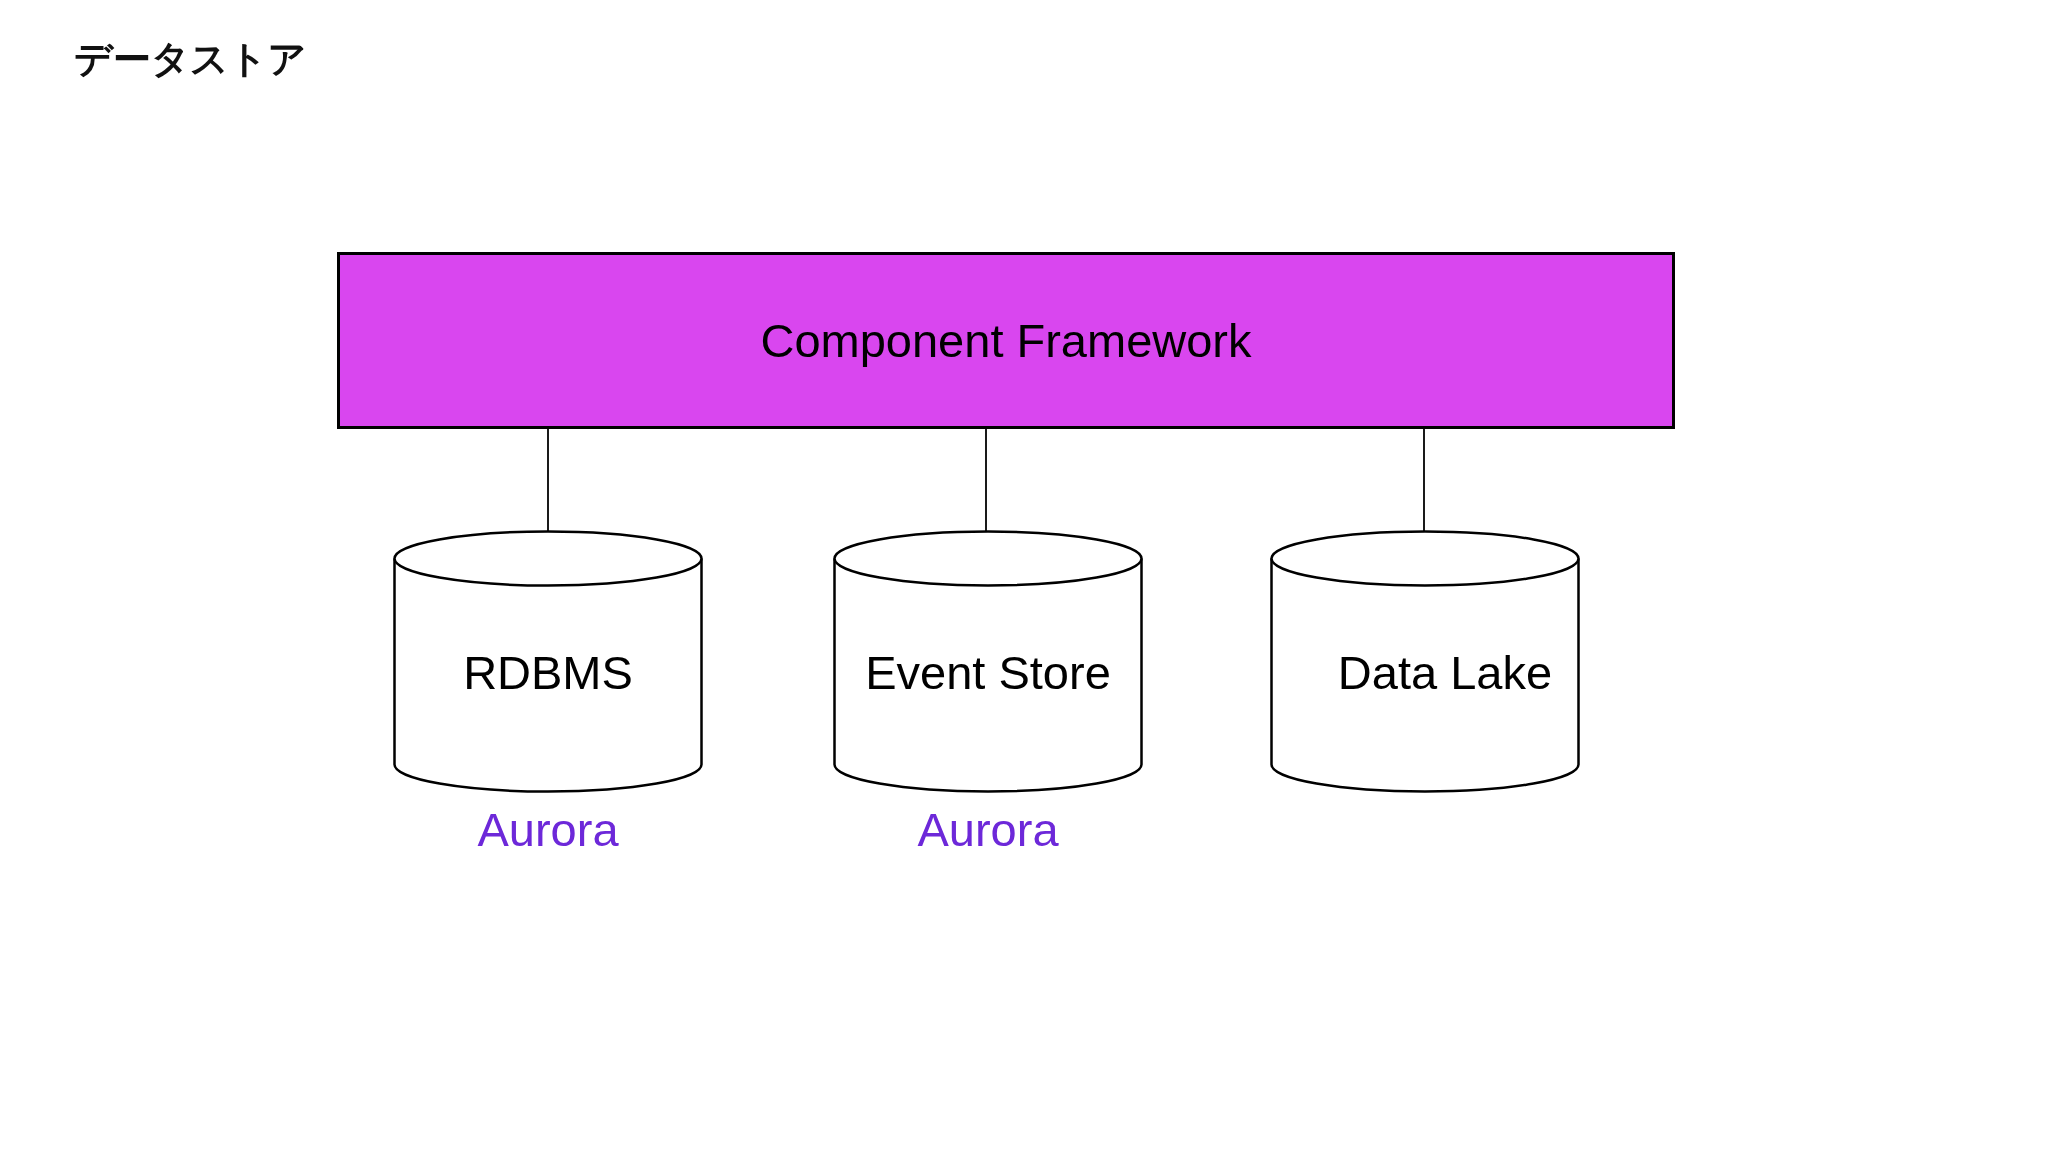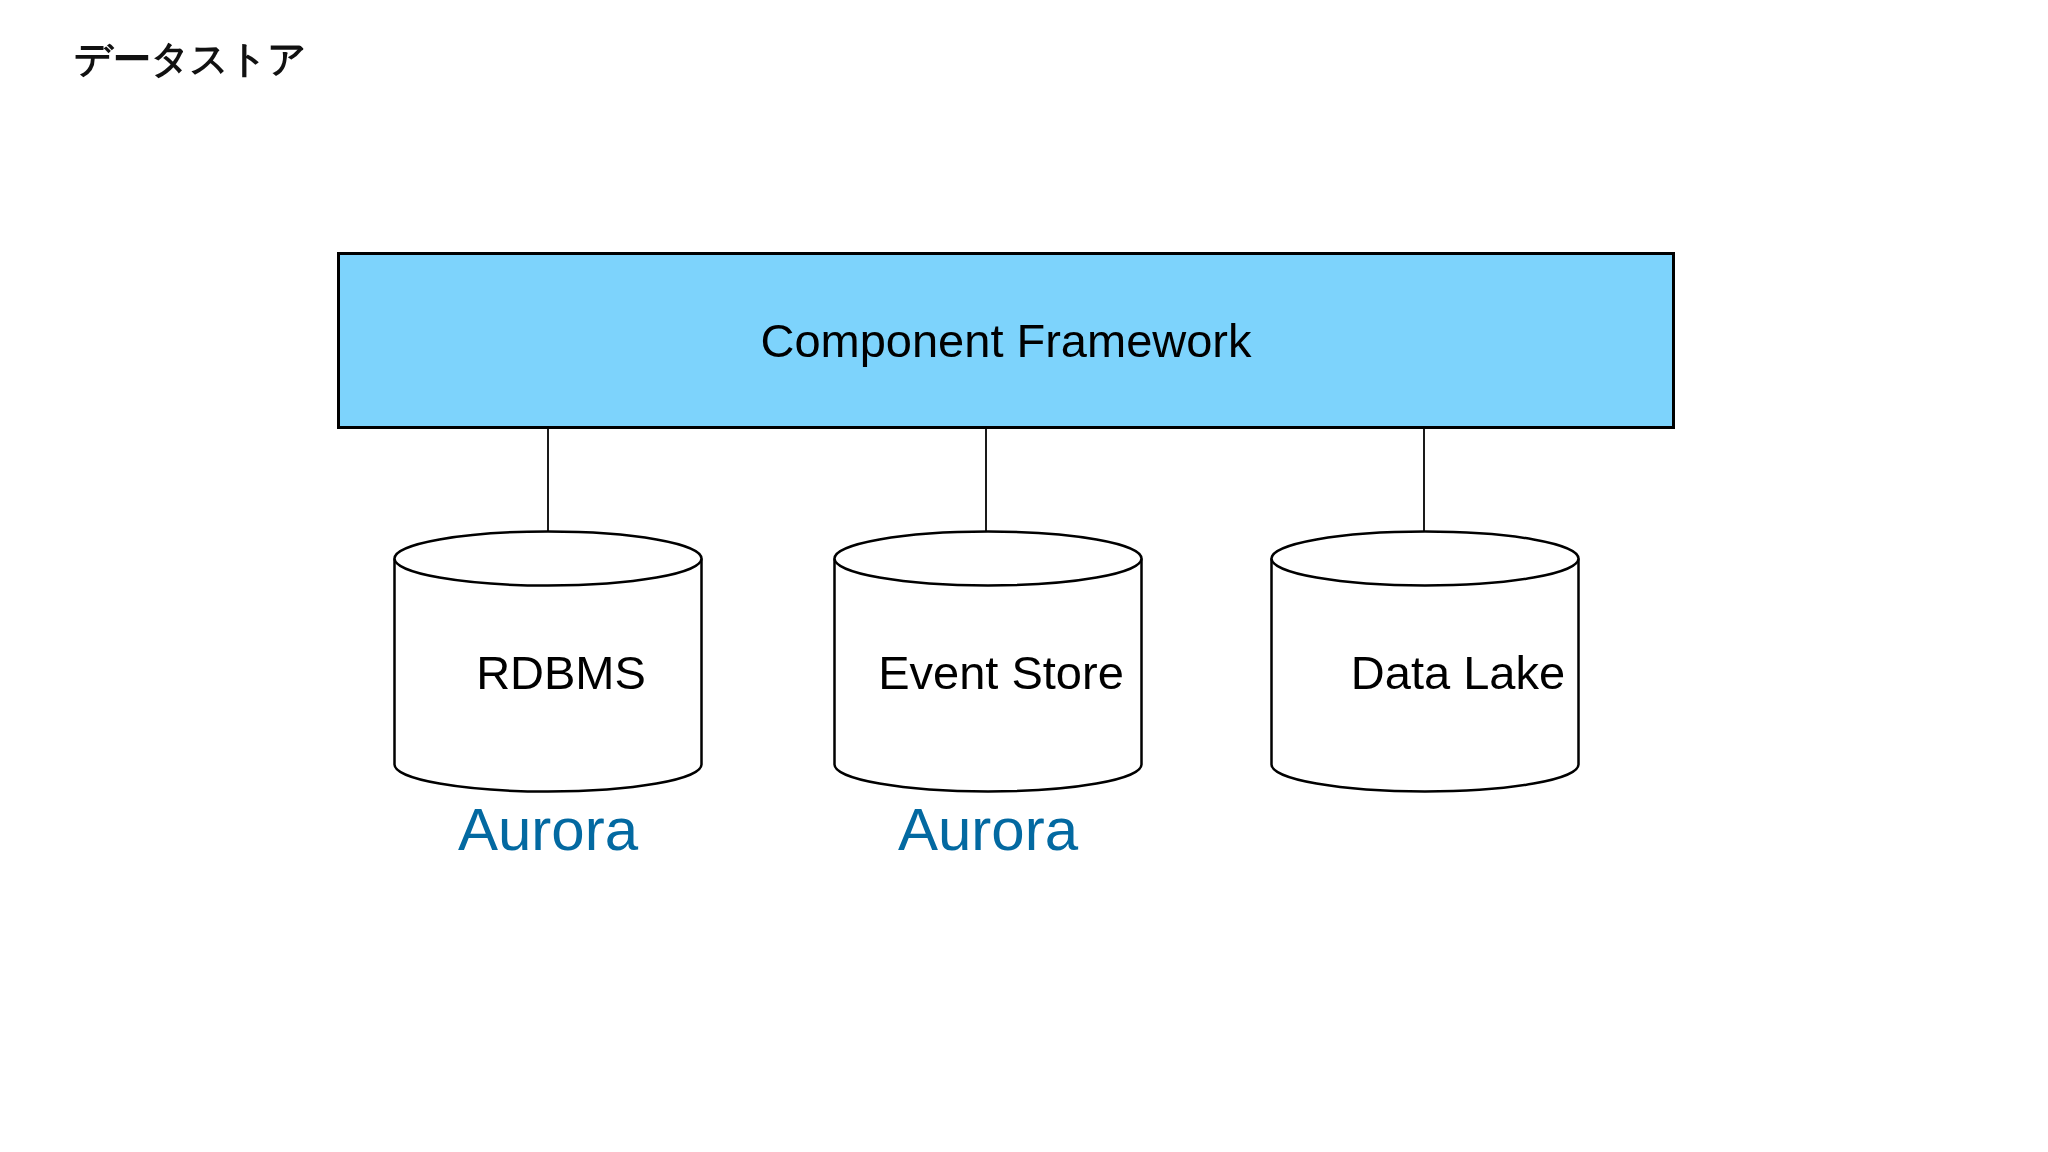--- a/index.html
+++ b/index.html
@@ -28,21 +28,21 @@
     color: #111111;
   }
   .framework-box {
     position: absolute;
     left: 337px;
     top: 252px;
     width: 1338px;
     height: 177px;
     border: 3px solid #000000;
     box-sizing: border-box;
-    background: #7dd3fc;
+    background: #d946ef;
     display: flex;
     align-items: center;
     justify-content: center;
   }
   .framework-label {
     font-size: 47px;
     color: #000000;
     white-space: nowrap;
   }
   .connector {
@@ -71,31 +71,30 @@
     width: 100%;
     height: 263px;
     box-sizing: border-box;
     padding-top: 22px;
     display: flex;
     align-items: center;
     justify-content: center;
     font-size: 47px;
     color: #000000;
     white-space: nowrap;
-    margin-left: 13px;
   }
   .store-caption {
     position: absolute;
     left: 0;
     top: 272px;
     width: 100%;
     text-align: center;
-    font-size: 60px;
+    font-size: 47px;
     line-height: 56px;
-    color: #0369a1;
+    color: #6d28d9;
     white-space: nowrap;
   }
 </style>
 </head>
 <body>
 
 <div class="canvas">
 
   <h1 class="title">データストア</h1>
 

